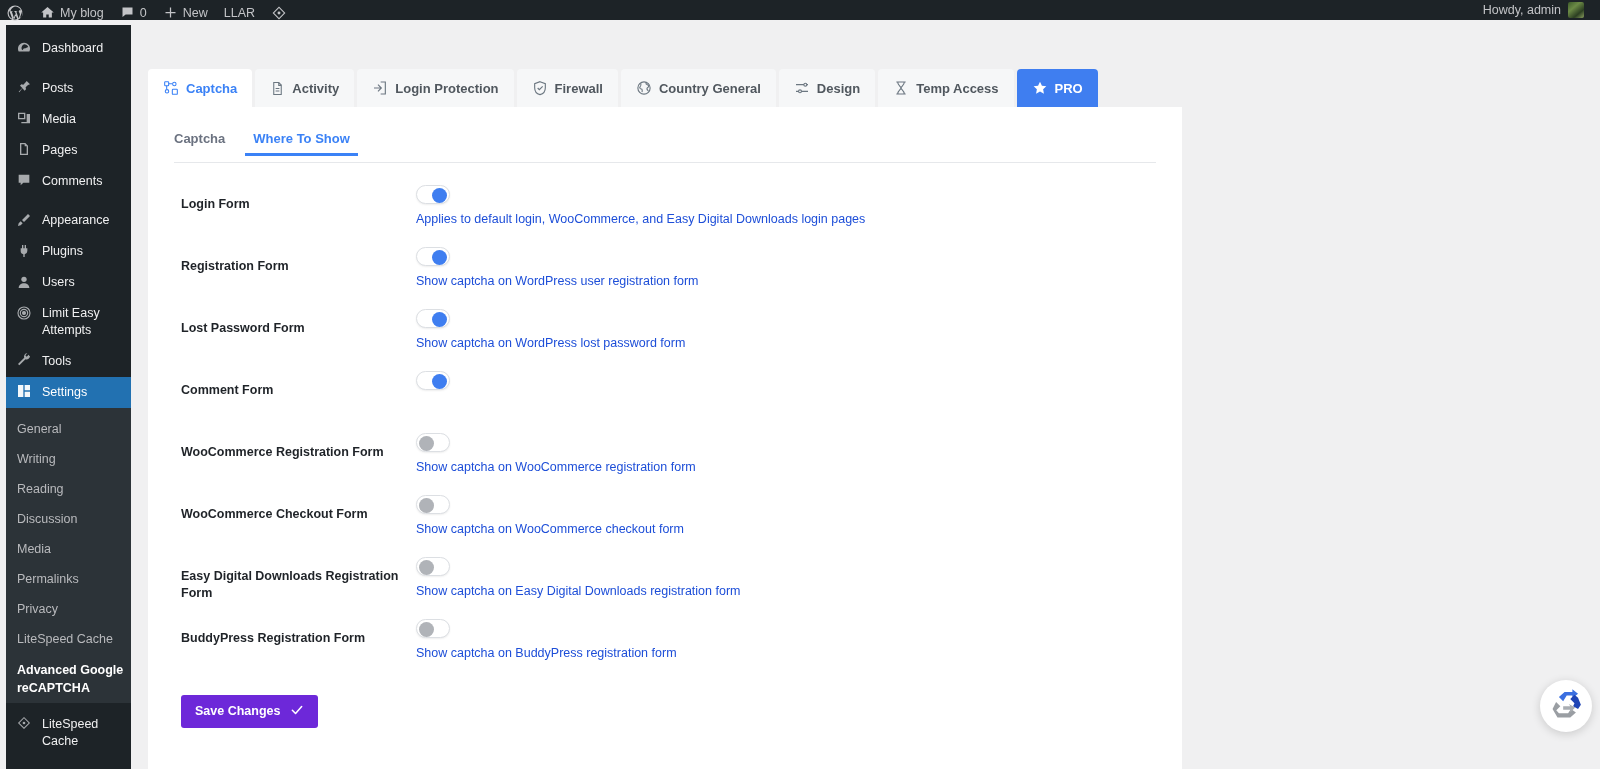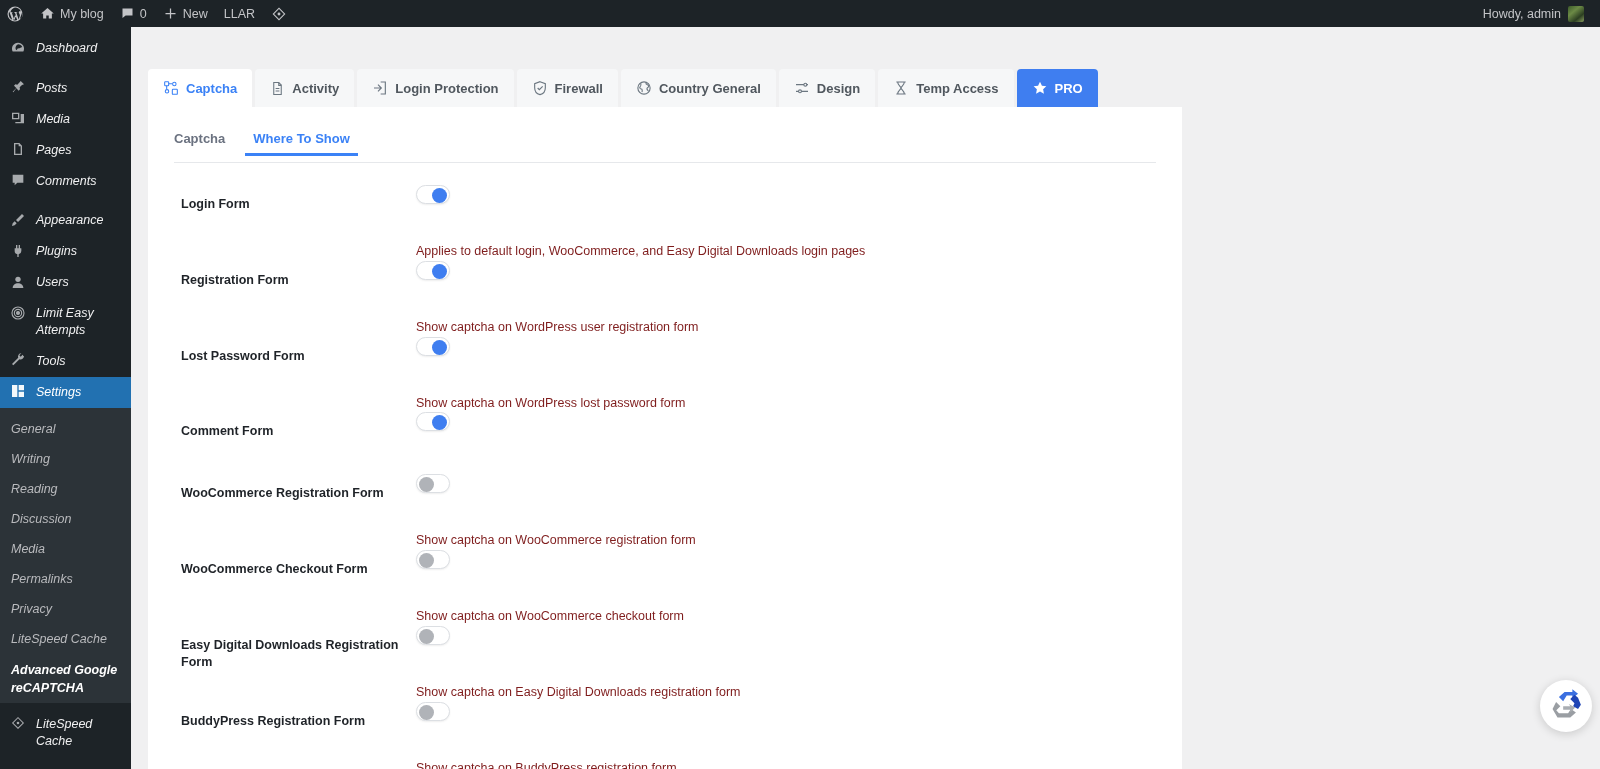--- a/index.html
+++ b/index.html
@@ -6,49 +6,48 @@
   html, body {
     width: 1600px; height: 769px;
     font-family: "Liberation Sans", sans-serif;
     background: #f0f0f1;
     overflow: hidden;
   }
 
   
   #adminbar {
     position: absolute; top: 0; left: 0;
-    width: 1600px; height: 27px;
+    width: 1600px; height: 20px;
     background: #1d2327;
     color: #c3c4c7;
-    display: flex; align-items: center;
+    display: flex; 
     font-size: 12.5px;
     z-index: 50;
   }
   .ab-item {
     display: flex; align-items: center; gap: 5px;
     height: 25px; padding: 0 8px;
     color: #c3c4c7; white-space: nowrap;
   }
   .ab-item:first-child { padding-left: 6px; }
   .ab-ico { display:inline-flex; align-items:center; justify-content:center; }
   .ab-right { margin-left: auto; display: flex; align-items: center; gap: 7px; padding-right: 16px; }
   .ab-avatar {
     width: 16px; height: 16px; border-radius: 2px;
     background: linear-gradient(140deg,#3c5a2a 0%,#6c8a46 35%,#2c3f22 70%,#8a9e5e 100%);
     display:block;
   }
 
   
   #sidebar {
-    position: absolute; top: 25px; left: 0;
+    position: absolute; top: 25px; left: 6px;
     width: 131px; height: 744px;
     background: #1d2327;
     color: #f0f0f1;
     font-size: 12.5px;
-    font-style: italic;
   }
   .menu-top { padding-top: 8px; }
   .menu-item {
     display: flex; align-items: flex-start; gap: 9px;
     padding: 7px 8px 7px 9px;
     color: #f0f0f1; line-height: 1.35;
     position: relative;
   }
   .menu-item .mi-ico {
     width: 18px; min-width: 18px; height: 17px;
@@ -144,22 +143,22 @@
     position: relative; display: block;
     box-shadow: 0 1px 2px rgba(0,0,0,0.07);
   }
   .toggle .knob {
     position: absolute; top: 2px; width: 15px; height: 15px;
     border-radius: 50%; background: #b0b3b8;
     left: 2px;
   }
   .toggle.on .knob { background: #3f7ef0; left: 15px; }
   .srow-desc {
-    font-size: 12.5px; color: #7f1d1d;
-    padding-top: 6px; line-height: 1.5; white-space: nowrap; margin-top: 32px;
+    font-size: 12.5px; color: #1d4ed8;
+    padding-top: 6px; line-height: 1.5; white-space: nowrap;
   }
   .ctrlwrap { display: flex; flex-direction: column; }
 
   
   #savewrap { padding: 14px 0 0 33px; }
   #savebtn {
     display: inline-flex; align-items: center; gap: 10px;
     background: #6d28d9; color: #ffffff;
     border: none; border-radius: 3px;
     font-family: "Liberation Sans", sans-serif;

